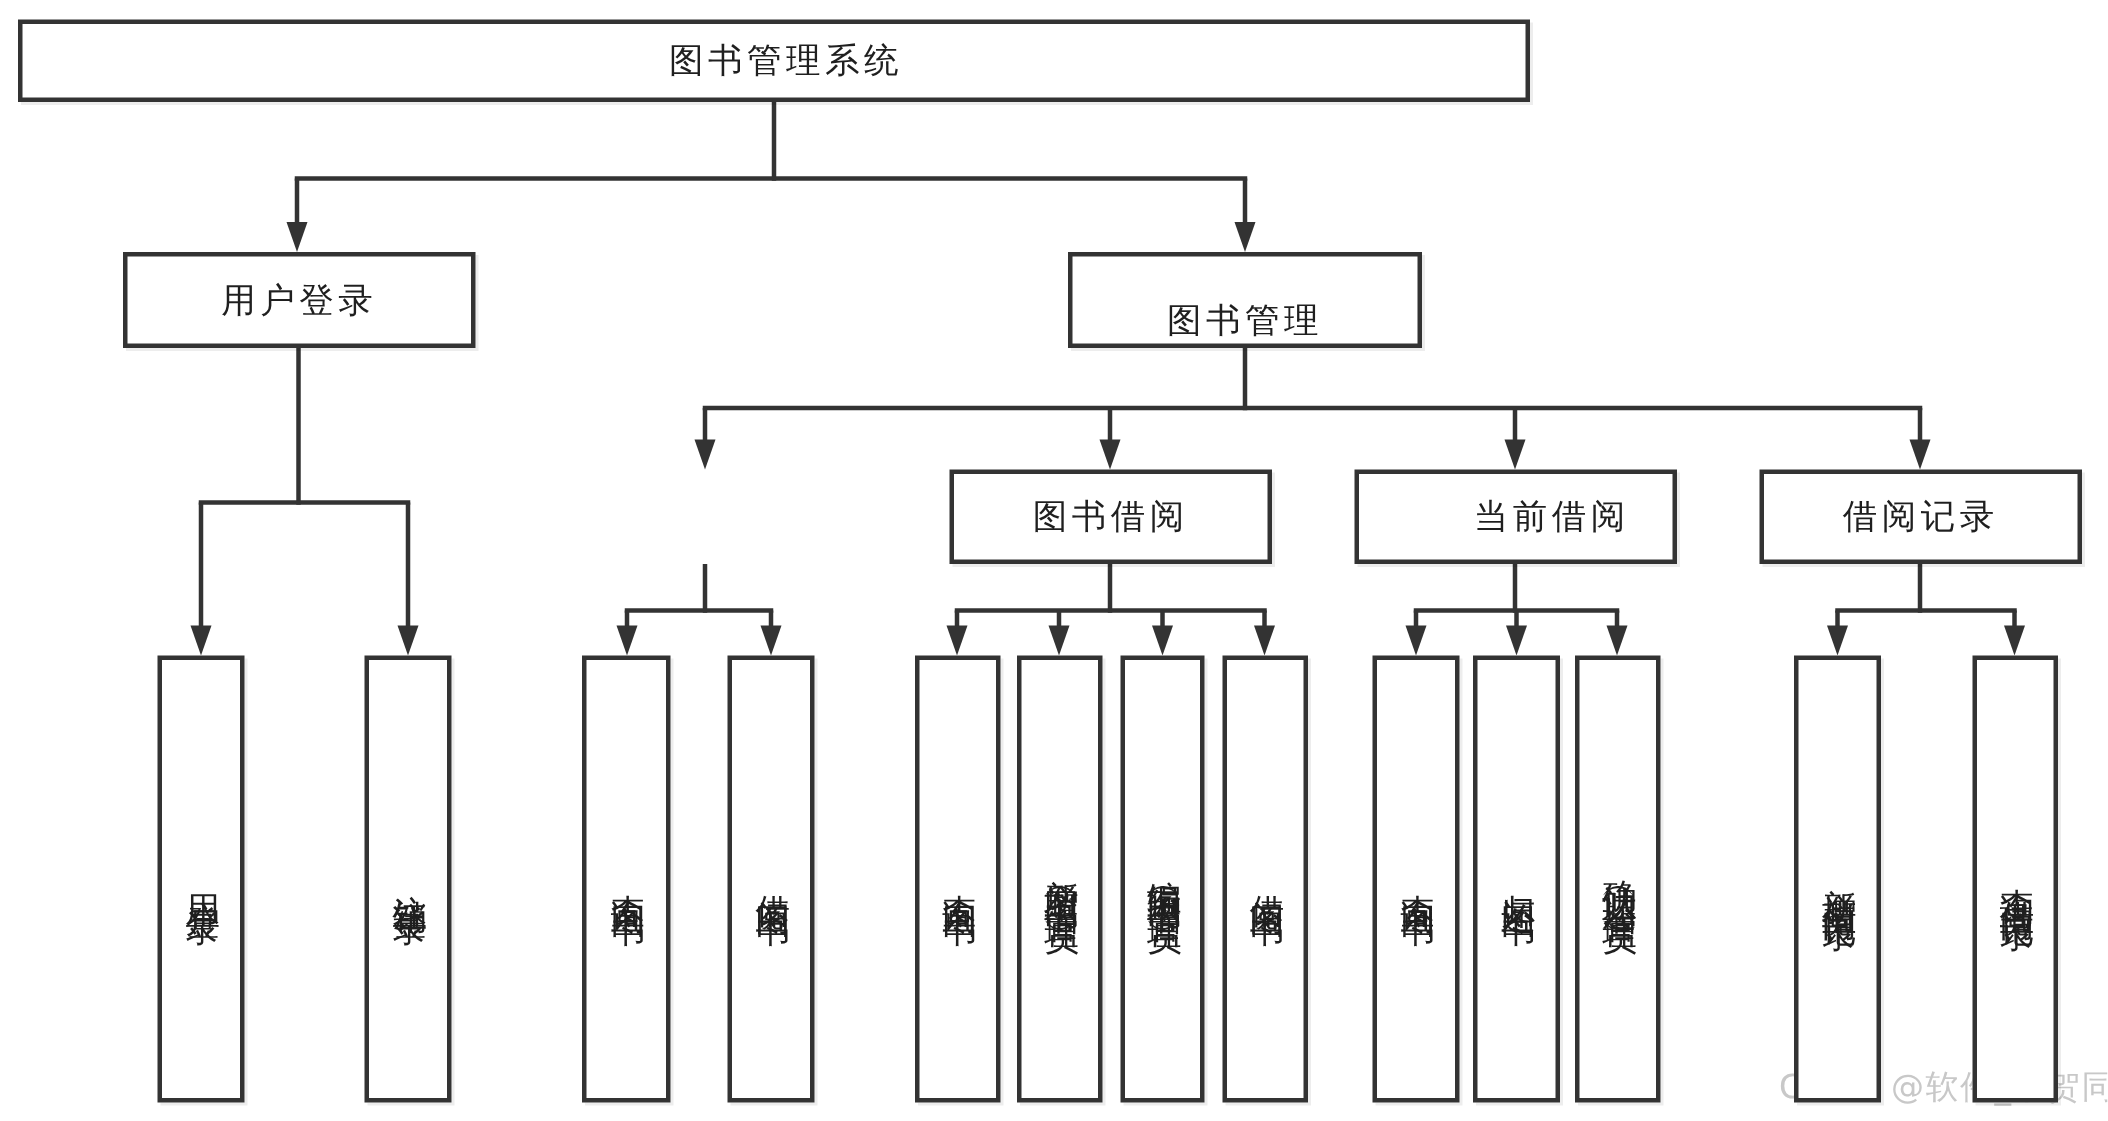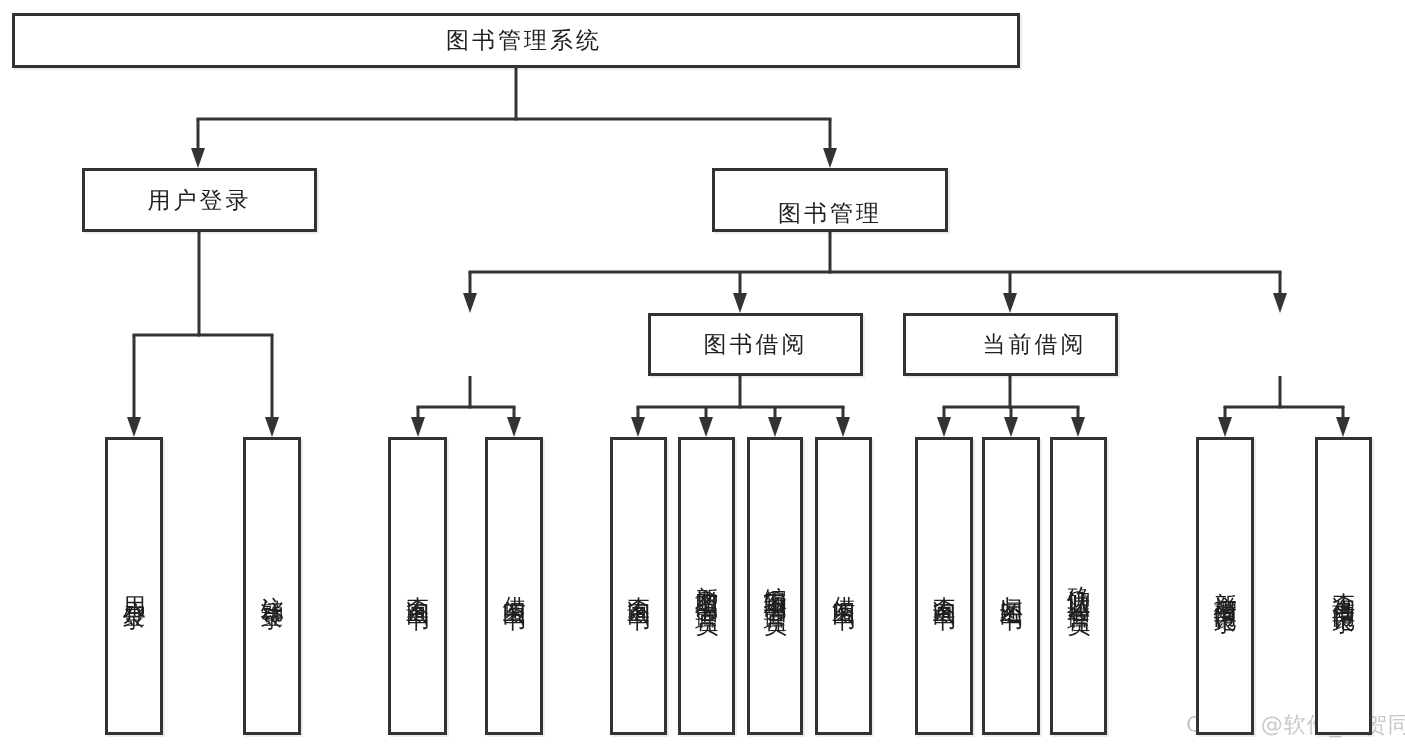--- a/index.html
+++ b/index.html
@@ -114,25 +114,28 @@
   <div class="watermark">CSDN @软件_小贺同学</div>
 <div class="node" style="left: 12px; top: 13px; width: 1008px; height: 55px; padding-left: 16px;">
       <span class="node-label">图书管理系统</span>
     </div>
     <div class="node" style="left: 82px; top: 168px; width: 235px; height: 64px;">
       <span class="node-label">用户登录</span>
     </div>
     <div class="node" style="left: 712px; top: 168px; width: 236px; height: 64px; align-items: flex-end;">
       <span class="node-label">图书管理</span>
     </div>
-    <div class="node" style="left: 633px; top: 313px; width: 215px; height: 63px; margin-left: 15px;">
+    <div class="node" style="left: 633px; top: 313px; width: 215px; height: 63px;">
       <span class="node-label">图书借阅</span>
     </div>
     <div class="node" style="left: 903px; top: 313px; width: 215px; height: 63px; padding-left: 48px;">
       <span class="node-label">当前借阅</span>
+    </div>
+    <div class="node" style="left: 1173px; top: 313px; width: 215px; height: 63px;">
+      <span class="node-label">借阅记录</span>
     </div>
     <div class="node vertical" style="left: 105px; top: 437px; width: 58px; height: 298px;">
       <span class="node-label">用户登录</span>
     </div>
     <div class="node vertical" style="left: 243px; top: 437px; width: 58px; height: 298px;">
       <span class="node-label">注销登录</span>
     </div>
     <div class="node vertical" style="left: 388px; top: 437px; width: 59px; height: 298px;">
       <span class="node-label">查询图书</span>
     </div>

